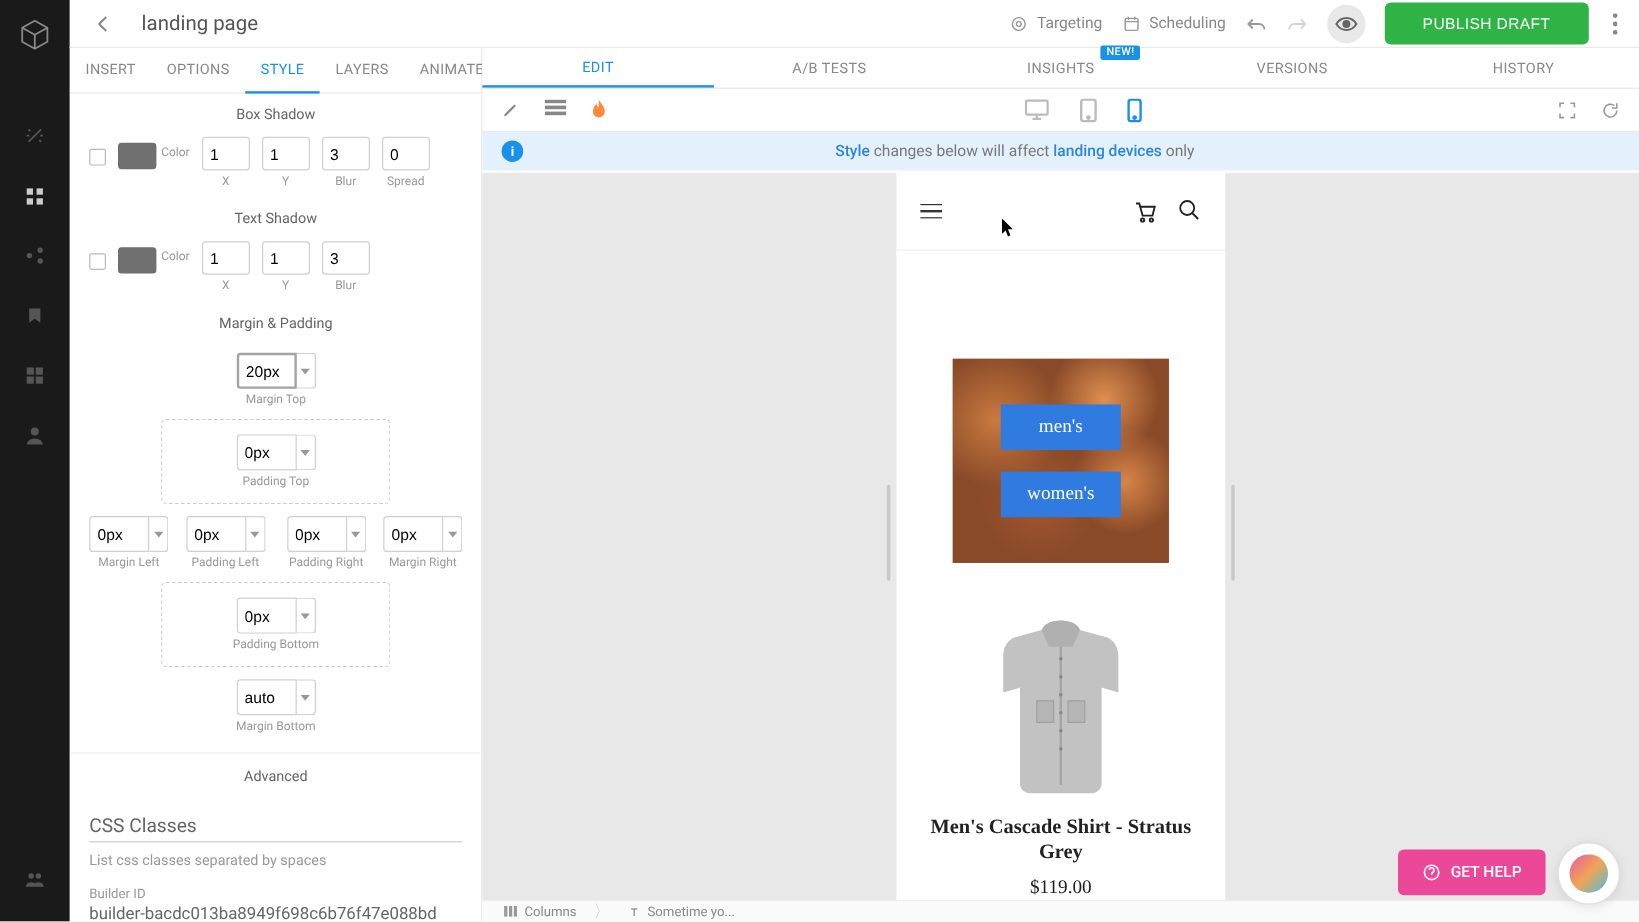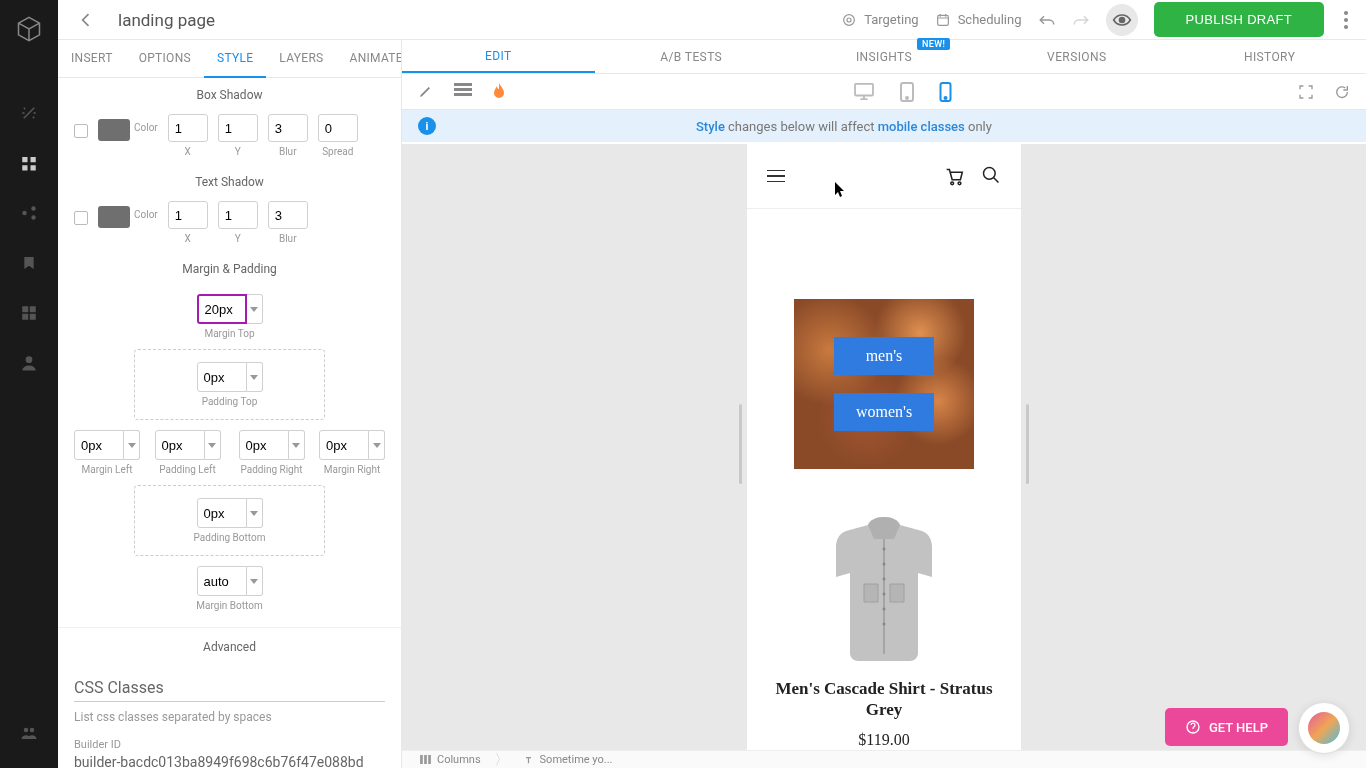--- a/index.html
+++ b/index.html
@@ -36,21 +36,21 @@
   .color-swatch { width: 32px; height: 22px; background: #6f6f6f; border-radius: 3px; margin-top: 5px; }
   .swatch-col { display: flex; flex-direction: row; align-items: center; gap: 4px; }
   .field-col { display: flex; flex-direction: column; align-items: center; gap: 4px; }
   .small-input { width: 40px; height: 28px; border: 1px solid #d0d0d0; border-radius: 3px; text-align: left; padding: 0 6px; font-size: 13px; }
   .field-label { font-size: 10px; color: #999; }
   
   .margin-box { position: relative; padding: 10px 16px 16px; }
   .margin-top-field { display: flex; flex-direction: column; align-items: center; margin-bottom: 10px; }
   .dim-input-wrap { display: flex; }
   .dim-input { width: 50px; height: 30px; border: 1px solid #d0d0d0; border-radius: 3px 0 0 3px; padding: 0 6px; font-size: 13px; }
-  .dim-input.highlight { border: 2px solid #a21caf; }
+  .dim-input.highlight { border: 2px solid #a3a3a3; }
   .dim-dd { width: 16px; height: 30px; border: 1px solid #d0d0d0; border-left: none; border-radius: 0 3px 3px 0; display: flex; align-items: center; justify-content: center; cursor: pointer; }
   .dim-label { font-size: 10px; color: #999; margin-top: 4px; }
   
   .padding-box { border: 1px dashed #ccc; border-radius: 4px; padding: 12px 14px; margin: 0 60px; display: flex; flex-direction: column; align-items: center; gap: 6px; }
   .margin-row { display: flex; justify-content: space-between; align-items: flex-start; margin: 10px 0; }
   .margin-row-inner { display: flex; gap: 18px; }
   
   .advanced-header { text-align: center; font-size: 12px; color: #666; padding: 12px 0 10px; border-top: 1px solid #f0f0f0; }
   
   .css-section { padding: 14px 16px; }
@@ -451,21 +451,21 @@
       <div class="tool-icon">
           <svg width="16" height="16" viewBox="0 0 24 24" fill="none" stroke="#999" stroke-width="2">
             <path d="M20 12 a8 8 0 1 1-3-6 M20 3 v6 h-6"></path>
           </svg>
         </div>
     </div>
   </div>
 
   <div class="info-bar">
     <div class="info-icon">i</div>
-    <div class="info-text"><span class="kw1">Style</span><span> changes below will affect </span><span class="kw2">mobile classes</span><span> only</span></div>
+    <div class="info-text"><span class="kw1">Style</span><span> changes below will affect </span><span class="kw2">landing devices</span><span> only</span></div>
   </div>
 
   <div class="canvas">
     <div class="device-frame">
       <div class="resize-handle left"></div>
       <div class="resize-handle right"></div>
       <div class="site-header">
         <div class="hamburger">
             <span></span>
             <span></span>

